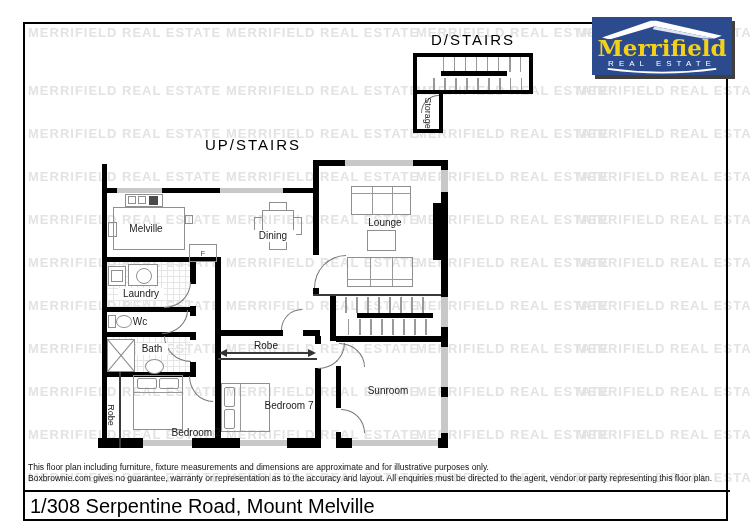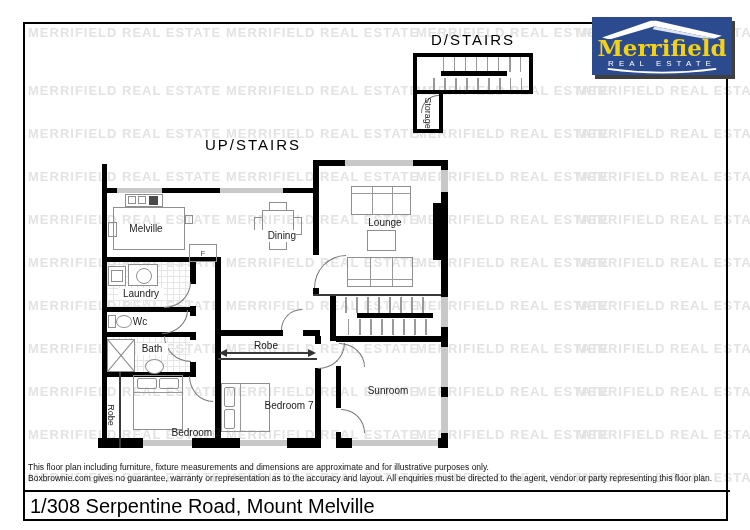--- a/index.html
+++ b/index.html
@@ -263,21 +263,21 @@
     <div class="vline" style="left:18px;"></div>
   </div>
   <div class="fo" style="left:224px; top:387px; width:11px; height:20px; border-radius:2px;"></div>
   <div class="fo" style="left:224px; top:409px; width:11px; height:20px; border-radius:2px;"></div>
 
   <div class="thin" style="left:227px; top:352px; width:81px; height:1.5px;"></div>
   <div class="ah l" style="left:219px; top:349px;"></div>
   <div class="ah r" style="left:308px; top:349px;"></div>
 
   <div class="room-label" style="left:122px; top:223px; width:48px;">Melville</div>
-  <div class="room-label bg" style="left:250px; top:230px; width:46px;text-align:right;">Dining</div>
+  <div class="room-label bg" style="left:250px; top:230px; width:46px;">Dining</div>
   <div class="room-label" style="left:361px; top:217px; width:48px;">Lounge</div>
   <div class="room-label bg" style="left:118px; top:288px; width:46px;">Laundry</div>
   <div class="room-label" style="left:126px; top:316px; width:28px;">Wc</div>
   <div class="room-label bg" style="left:136px; top:343px; width:32px;">Bath</div>
   <div class="room-label" style="left:244px; top:340px; width:44px;">Robe</div>
   <div class="room-label" style="left:253px; top:400px; width:72px;">Bedroom 7</div>
   <div class="room-label" style="left:120px; top:427px; width:72px;margin-left:40px;">Bedroom 2</div>
   <div class="room-label rot90" style="left:93px; top:409px; width:36px;">Robe</div>
   <div class="room-label" style="left:352px; top:385px; width:72px;">Sunroom</div>
 

